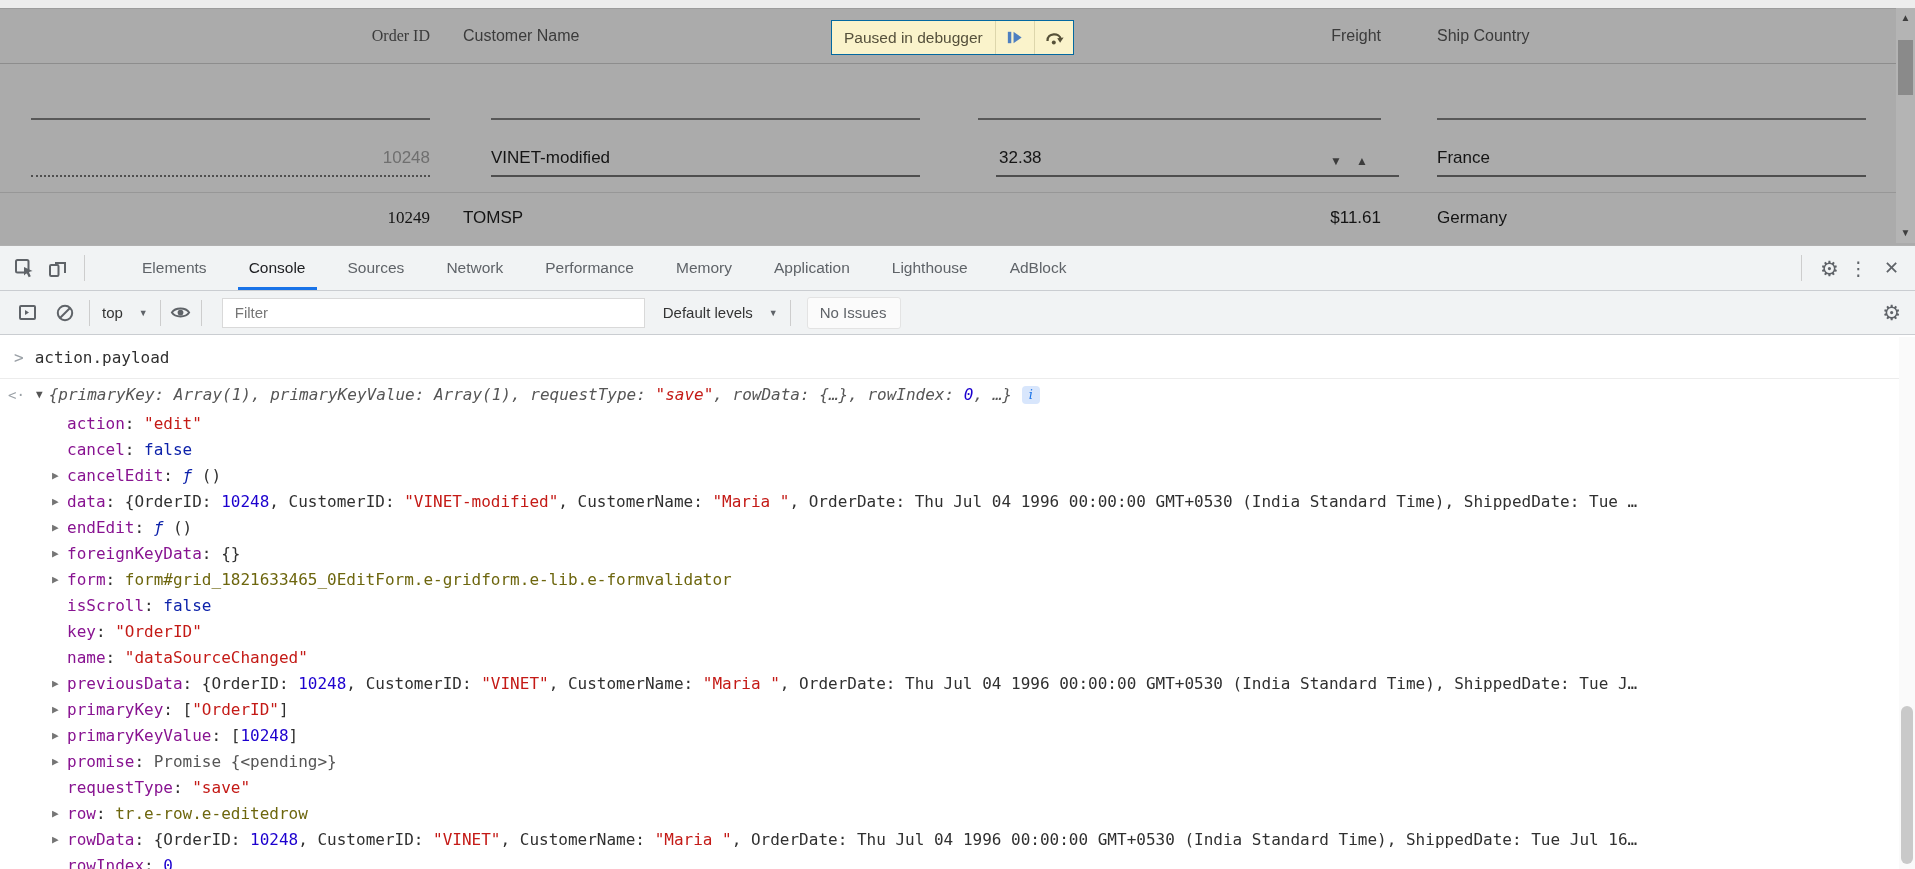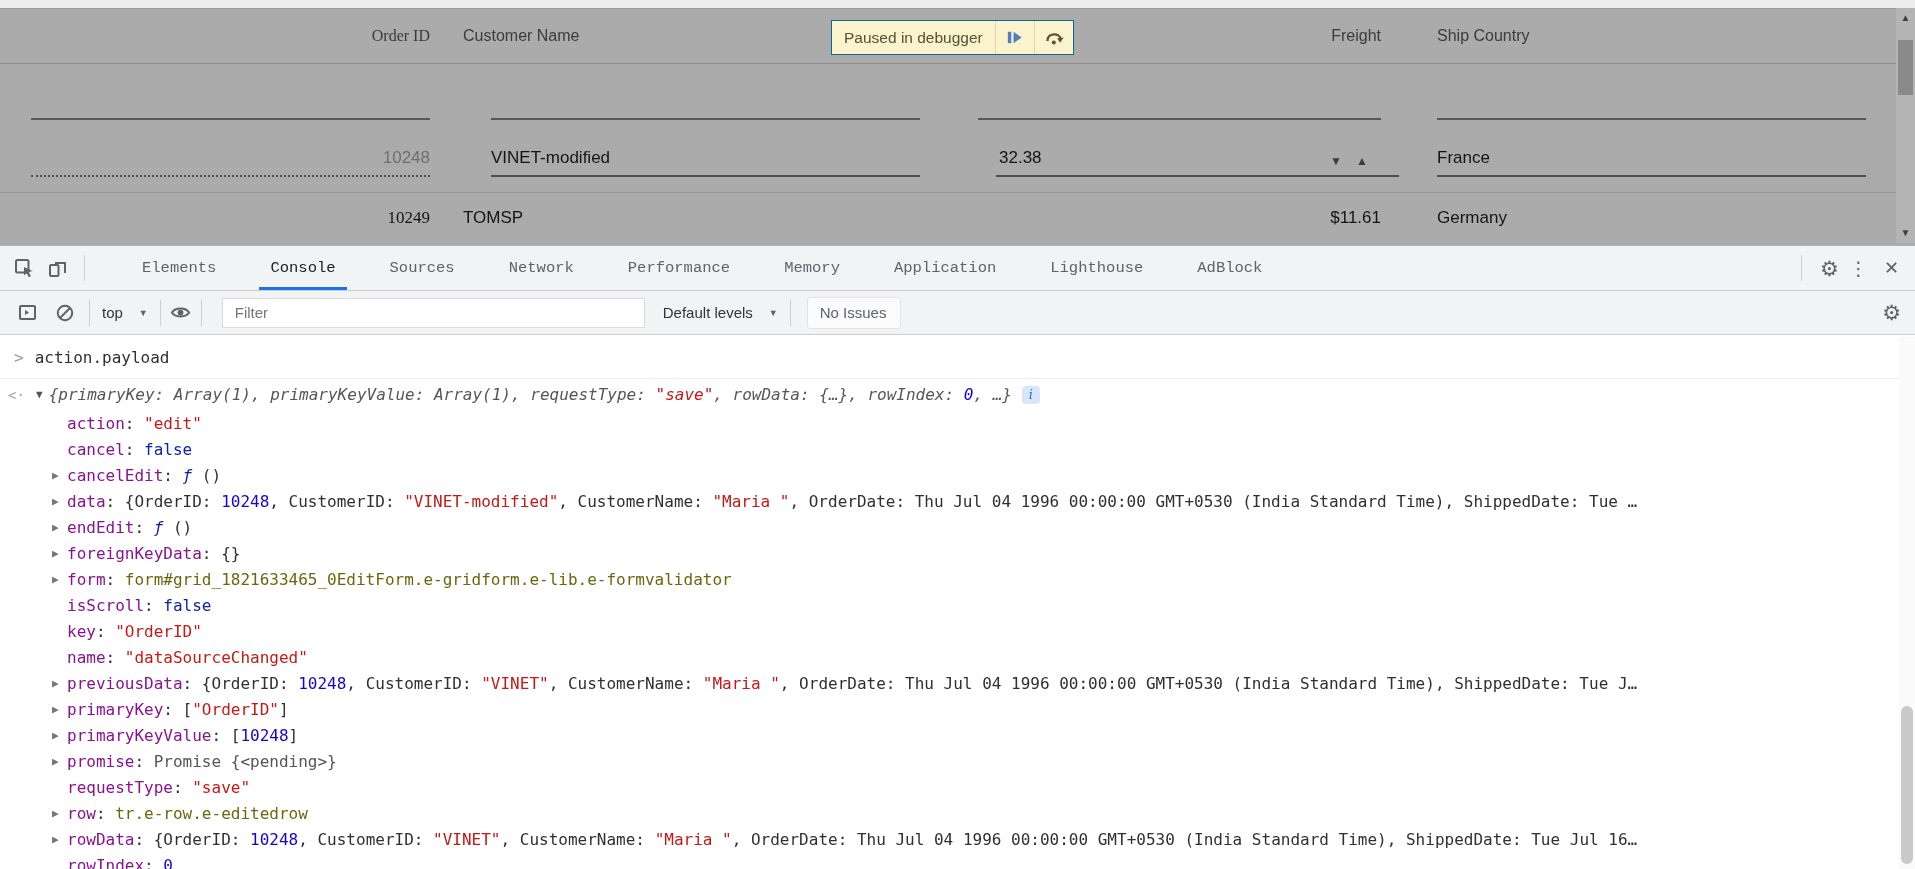--- a/index.html
+++ b/index.html
@@ -39,21 +39,21 @@
   .g-scroll{position:absolute;right:0;top:8px;width:19px;height:235px;background:#b4b4b4;}
   .g-arrow{position:absolute;left:0;width:19px;height:16px;text-align:center;font-size:10px;color:#3e3e3e;line-height:16px;}
   .g-arrow.up{top:2px;} .g-arrow.down{bottom:2px;}
   .g-thumb{position:absolute;left:2px;width:15px;top:32px;height:55px;background:#8a8a8a;}
 
   
   .devtools{position:absolute;left:0;top:245px;width:1915px;height:624px;background:#fff;border-top:1px solid #b0b0b0;box-sizing:border-box;}
   .tabbar{height:45px;background:#f1f3f4;border-bottom:1px solid #cacdd1;display:flex;align-items:center;box-sizing:border-box;}
   .ticon{width:24px;height:24px;display:flex;align-items:center;justify-content:center;cursor:pointer;color:#5f6368;}
   .sep-v{width:1px;height:26px;background:#cdcdcd;margin:0 8px;}
-  .tabs{display:flex;height:100%;margin-left:28px;gap:12px;font-family:Liberation Mono, monospace;}
+  .tabs{display:flex;height:100%;margin-left:28px;gap:0;}
   .tab{display:flex;align-items:center;height:100%;padding:0 21px;font-size:15.5px;color:#5f6368;cursor:pointer;position:relative;}
   .tab.active{color:#202124;}
   .tab.active::after{content:"";position:absolute;left:10px;right:10px;bottom:0;height:3px;background:#1a73e8;}
   .tb-right{margin-left:auto;display:flex;align-items:center;margin-right:10px;gap:10px;}
   .uicon{font-size:21px;color:#5f6368;cursor:pointer;line-height:1;}
   .uicon.small{font-size:18px;}
 
   .toolbar{height:44px;background:#f1f3f4;border-bottom:1px solid #cacdd1;display:flex;align-items:center;box-sizing:border-box;font-size:15px;color:#333;}
   .tool-gap{margin-left:15px;}
   .drop{display:flex;align-items:center;gap:16px;cursor:pointer;padding:3px 4px;}

